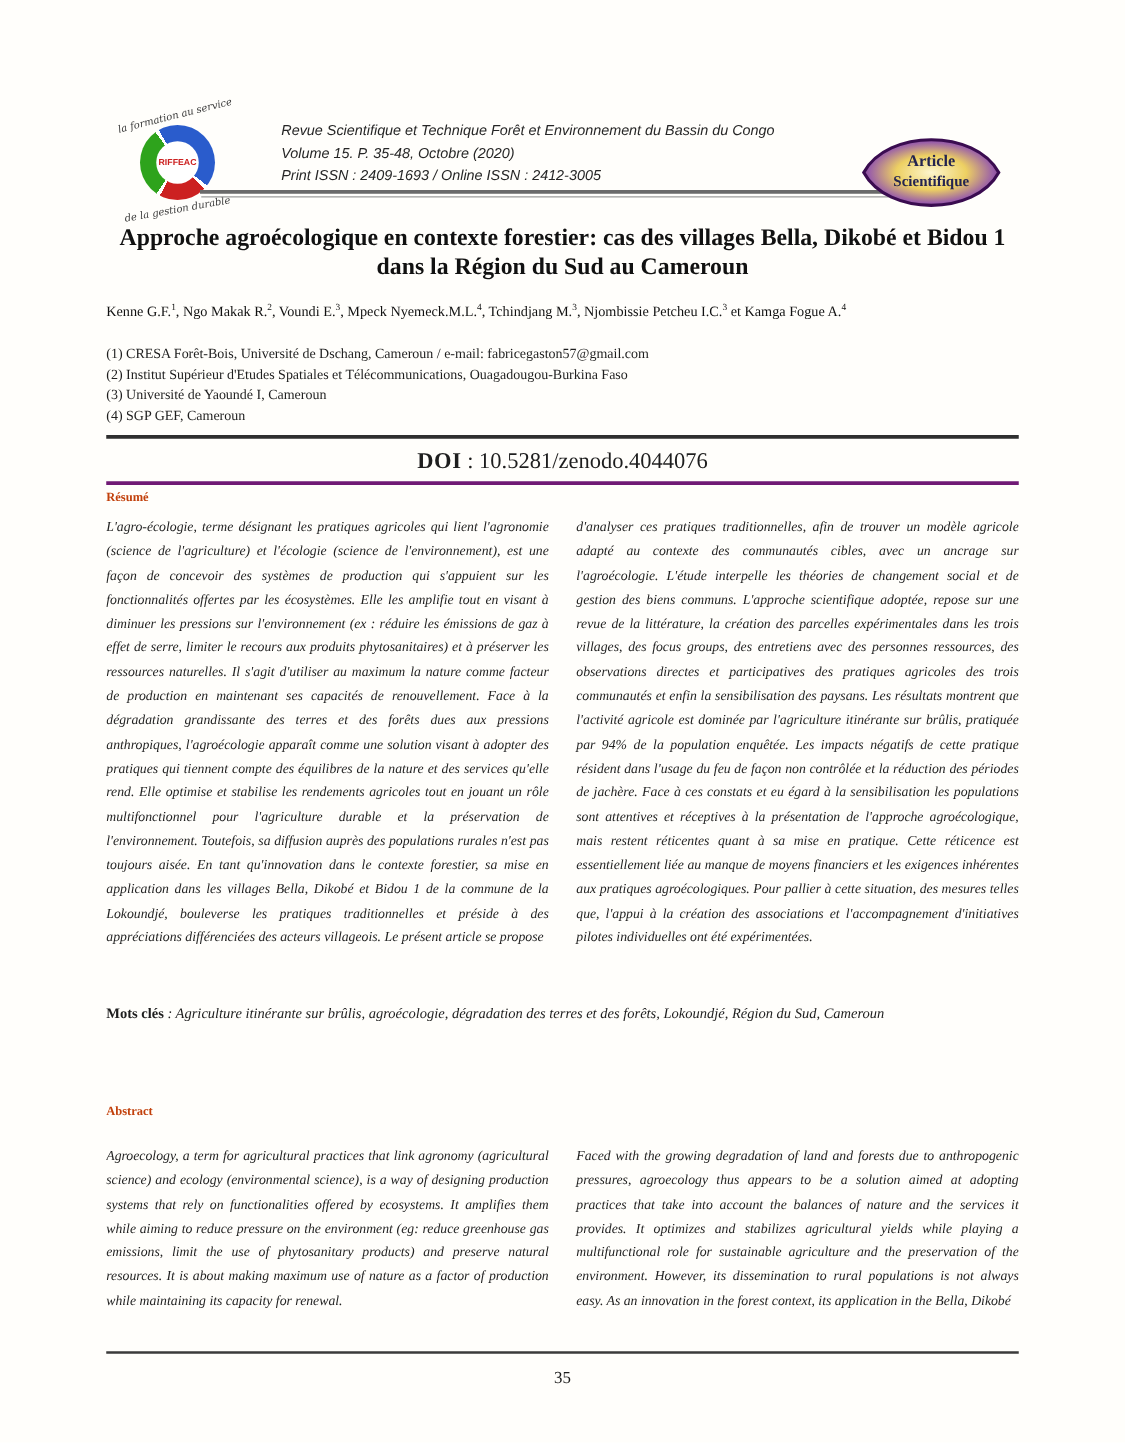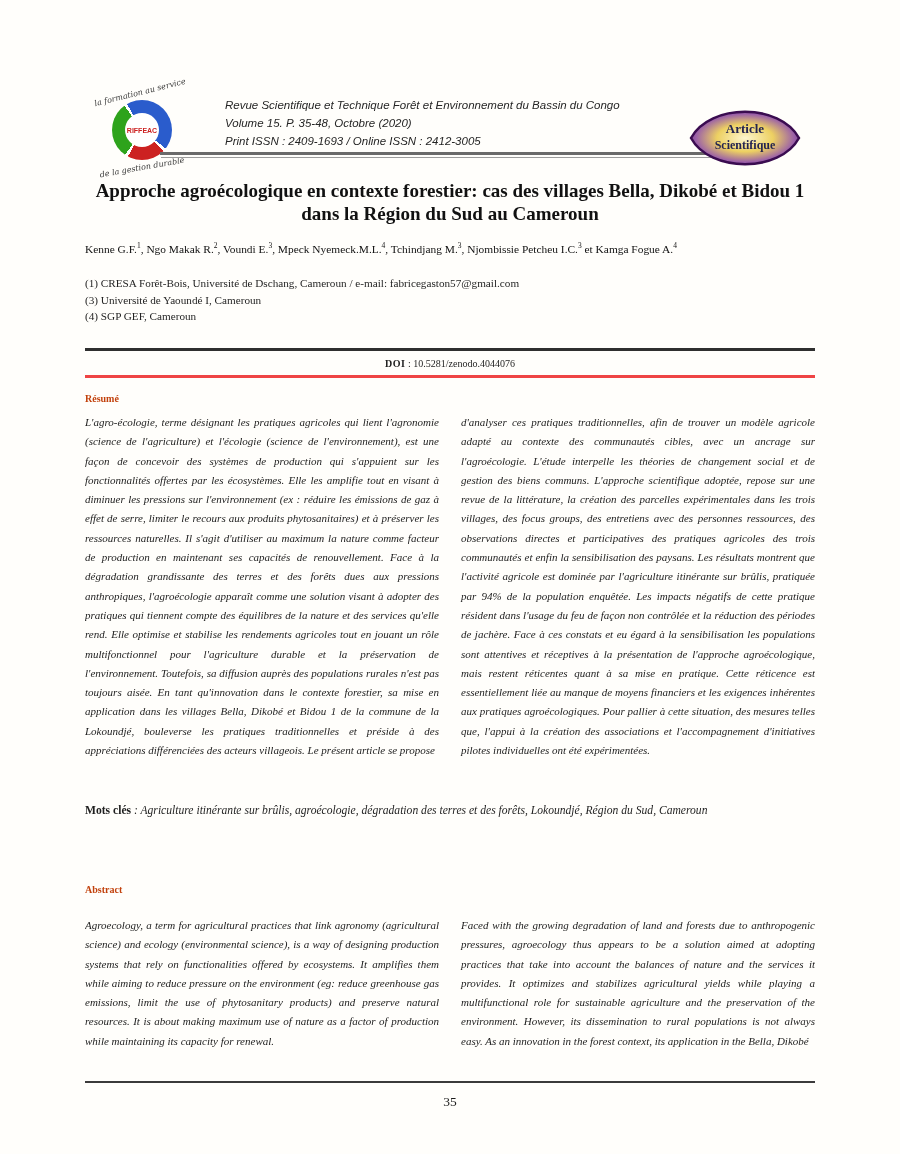--- a/index.html
+++ b/index.html
@@ -29,22 +29,22 @@
   .title{position:absolute;left:85px;top:180px;width:730px;margin:0;text-align:center;
      font-size:19px;line-height:22.5px;font-weight:bold;color:#111;}
   .authors{position:absolute;left:85px;top:241px;width:745px;white-space:nowrap;
      font-size:11.4px;font-weight:normal;color:#111;}
   .authors sup{font-size:7.5px;}
   .affiliations{position:absolute;left:85px;top:275px;width:730px;
      font-size:11.2px;line-height:16.5px;color:#1e1e1e;}
 
   
   .doi{position:absolute;left:85px;top:348px;width:730px;text-align:center;
-     border-top:3px solid #2f2f2f;border-bottom:3px solid #ef4444;
-     padding:7px 0 6px;font-size:10px;color:#1e1e1e;}
+     border-top:3px solid #2f2f2f;border-bottom:3px solid #701a75;
+     padding:7px 0 6px;font-size:18px;color:#1e1e1e;}
   .doi b{letter-spacing:0.5px;}
 
   
   .sec-head{position:absolute;left:85px;font-size:10px;font-weight:bold;color:#c2410c;}
   .resume-head{top:393px;}
   .cols{position:absolute;left:85px;width:730px;display:flex;gap:22px;}
   .col{flex:1;font-style:italic;font-size:11px;line-height:19.3px;text-align:justify;color:#222;}
   .resume-cols{top:413px;height:438px;overflow:hidden;}
   .keywords{position:absolute;left:85px;top:804px;width:760px;white-space:nowrap;
      font-size:11.6px;color:#1e1e1e;}
@@ -90,20 +90,21 @@
     </defs>
     <path d="M3,42 C22,7 92,7 111,42 C92,77 22,77 3,42 Z" fill="url(#badge-grad)" stroke="#3a0c50" stroke-width="2.5"></path>
     <text x="57" y="37" text-anchor="middle" font-size="13" font-weight="bold" fill="#242450" font-family="Liberation Serif, serif">Article</text>
     <text x="57" y="53" text-anchor="middle" font-size="12" font-weight="bold" fill="#242450" font-family="Liberation Serif, serif">Scientifique</text>
   </svg>
 
   <h1 class="title">Approche agroécologique en contexte forestier: cas des villages Bella, Dikobé et Bidou 1 dans la Région du Sud au Cameroun</h1>
   <div class="authors"><span>Kenne G.F.<sup>1</sup></span>, <span>Ngo Makak R.<sup>2</sup></span>, <span>Voundi E.<sup>3</sup></span>, <span>Mpeck Nyemeck.M.L.<sup>4</sup></span>, <span>Tchindjang M.<sup>3</sup></span>, <span>Njombissie Petcheu I.C.<sup>3</sup></span> et <span>Kamga Fogue A.<sup>4</sup></span></div>
   <div class="affiliations">
       <div>(1) CRESA Forêt-Bois,  Université de Dschang, Cameroun / e-mail: fabricegaston57@gmail.com</div>
+      <div>(2) Institut Supérieur d'Etudes Spatiales et Télécommunications, Ouagadougou-Burkina Faso</div>
       <div>(3) Université de Yaoundé I, Cameroun</div>
       <div>(4) SGP GEF, Cameroun</div>
     </div>
 
   <div class="doi">
     <b>DOI</b><span> : 10.5281/zenodo.4044076</span>
   </div>
 
   <div class="sec-head resume-head">Résumé</div>
   <div class="cols resume-cols">

